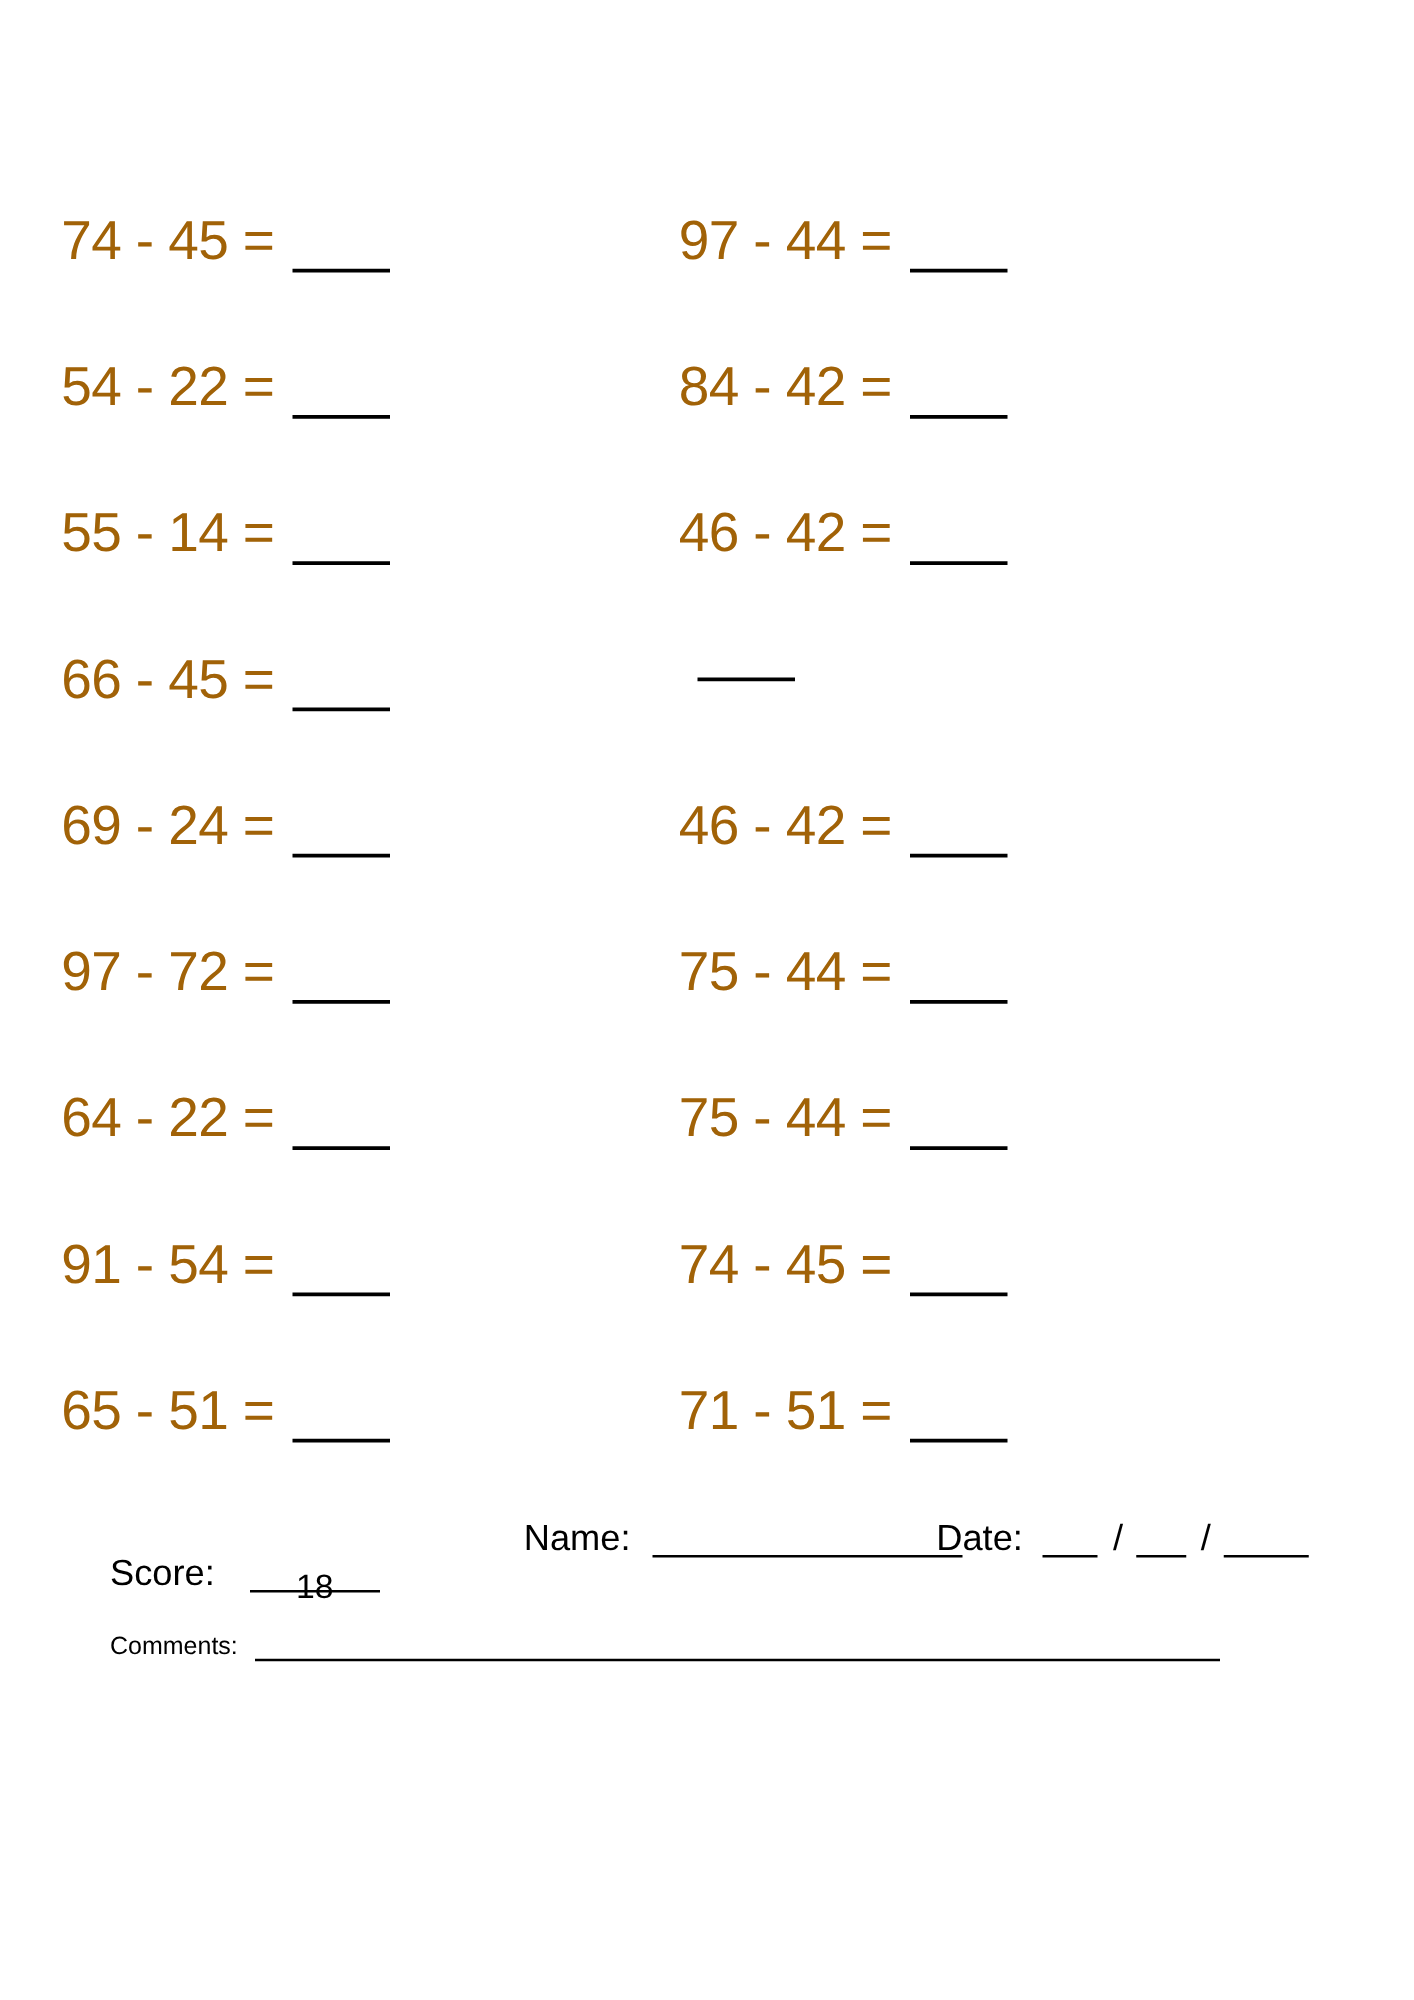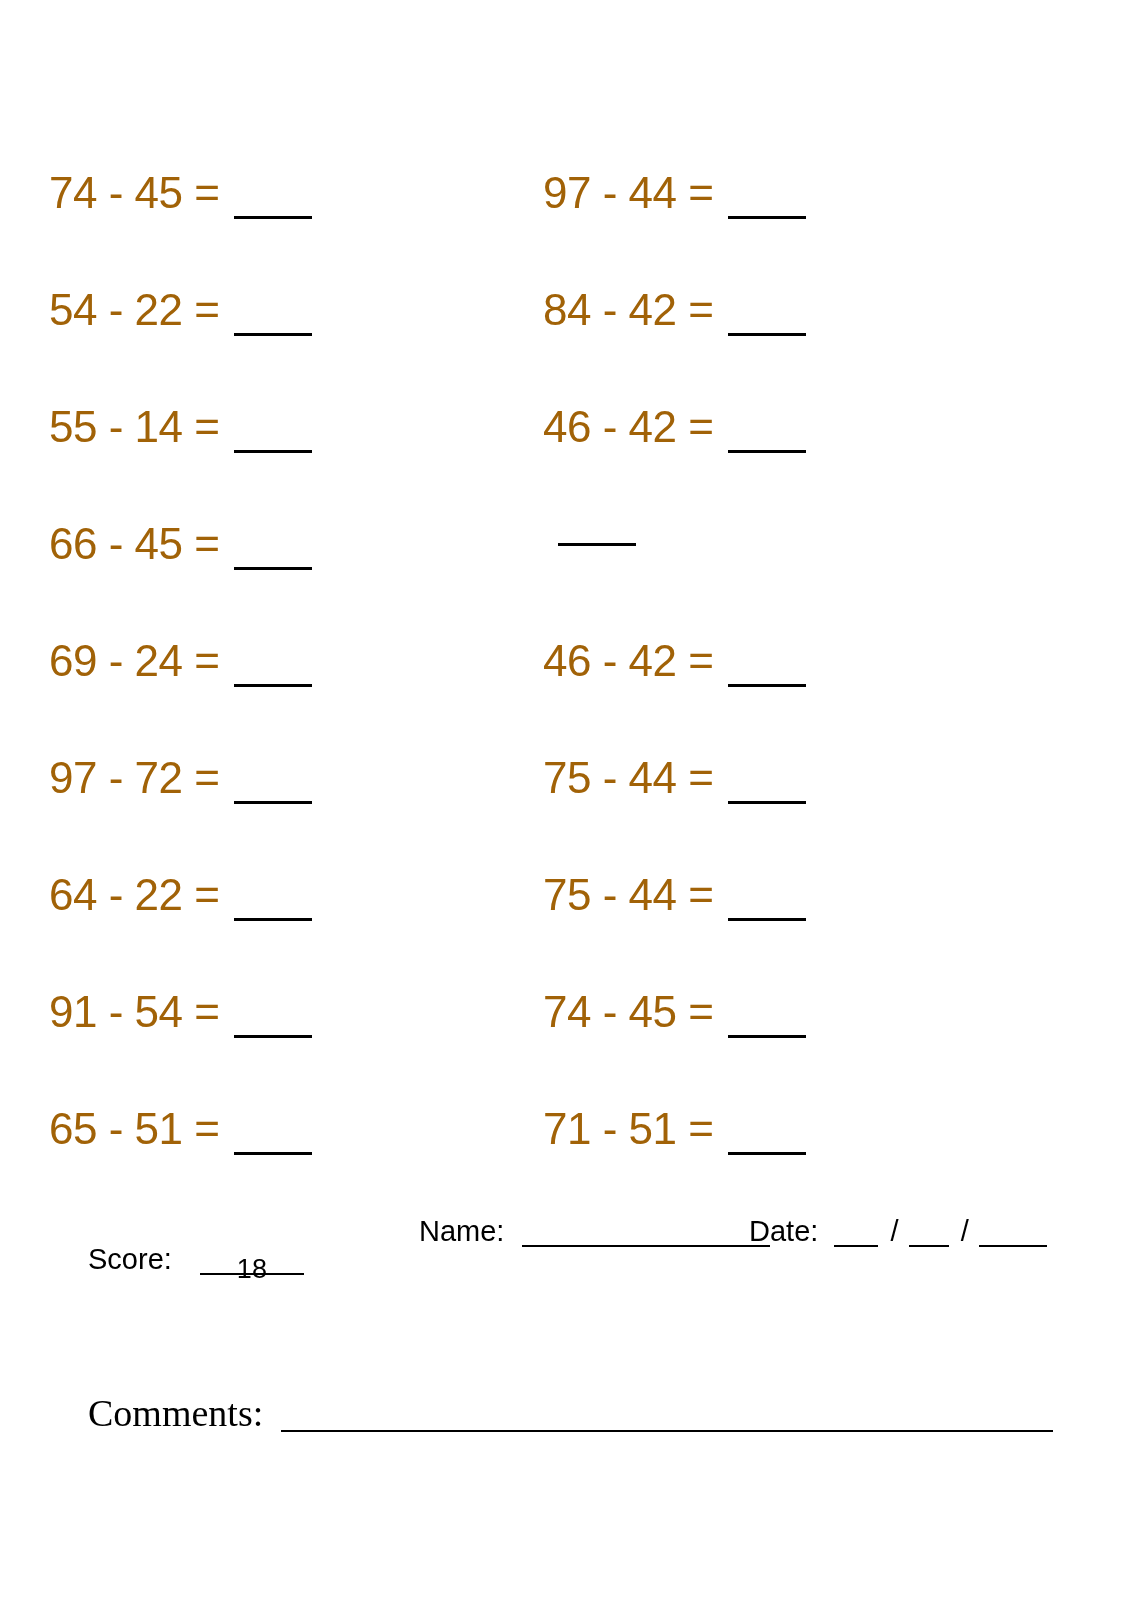--- a/index.html
+++ b/index.html
@@ -80,23 +80,23 @@
   .name-blank { width: 248px; margin-left: 10px; }
 
   .date-group { left: 749px; top: 1214px; }
   .date-blank-1 { width: 44px; margin-left: 8px; }
   .date-blank-2 { width: 40px; }
   .date-blank-3 { width: 68px; }
   .date-slash { margin: 0 2px 0 4px; }
 
   .comments-group {
     left: 88px;
-    top: 1396px;
-    font-family: Liberation Serif, serif;
-    font-size: 38px;
+    top: 1300px;
+    font-family: Liberation Sans, sans-serif;
+    font-size: 20px;
   }
   .comments-blank { width: 772px; margin-left: 8px; }
 </style>
 </head>
 <body>
 
 <div class="col col-left">
     <div class="problem-row"><span class="expr">74 - 45 =</span><span class="answer-blank"></span></div>
     <div class="problem-row"><span class="expr">54 - 22 =</span><span class="answer-blank"></span></div>
     <div class="problem-row"><span class="expr">55 - 14 =</span><span class="answer-blank"></span></div>

